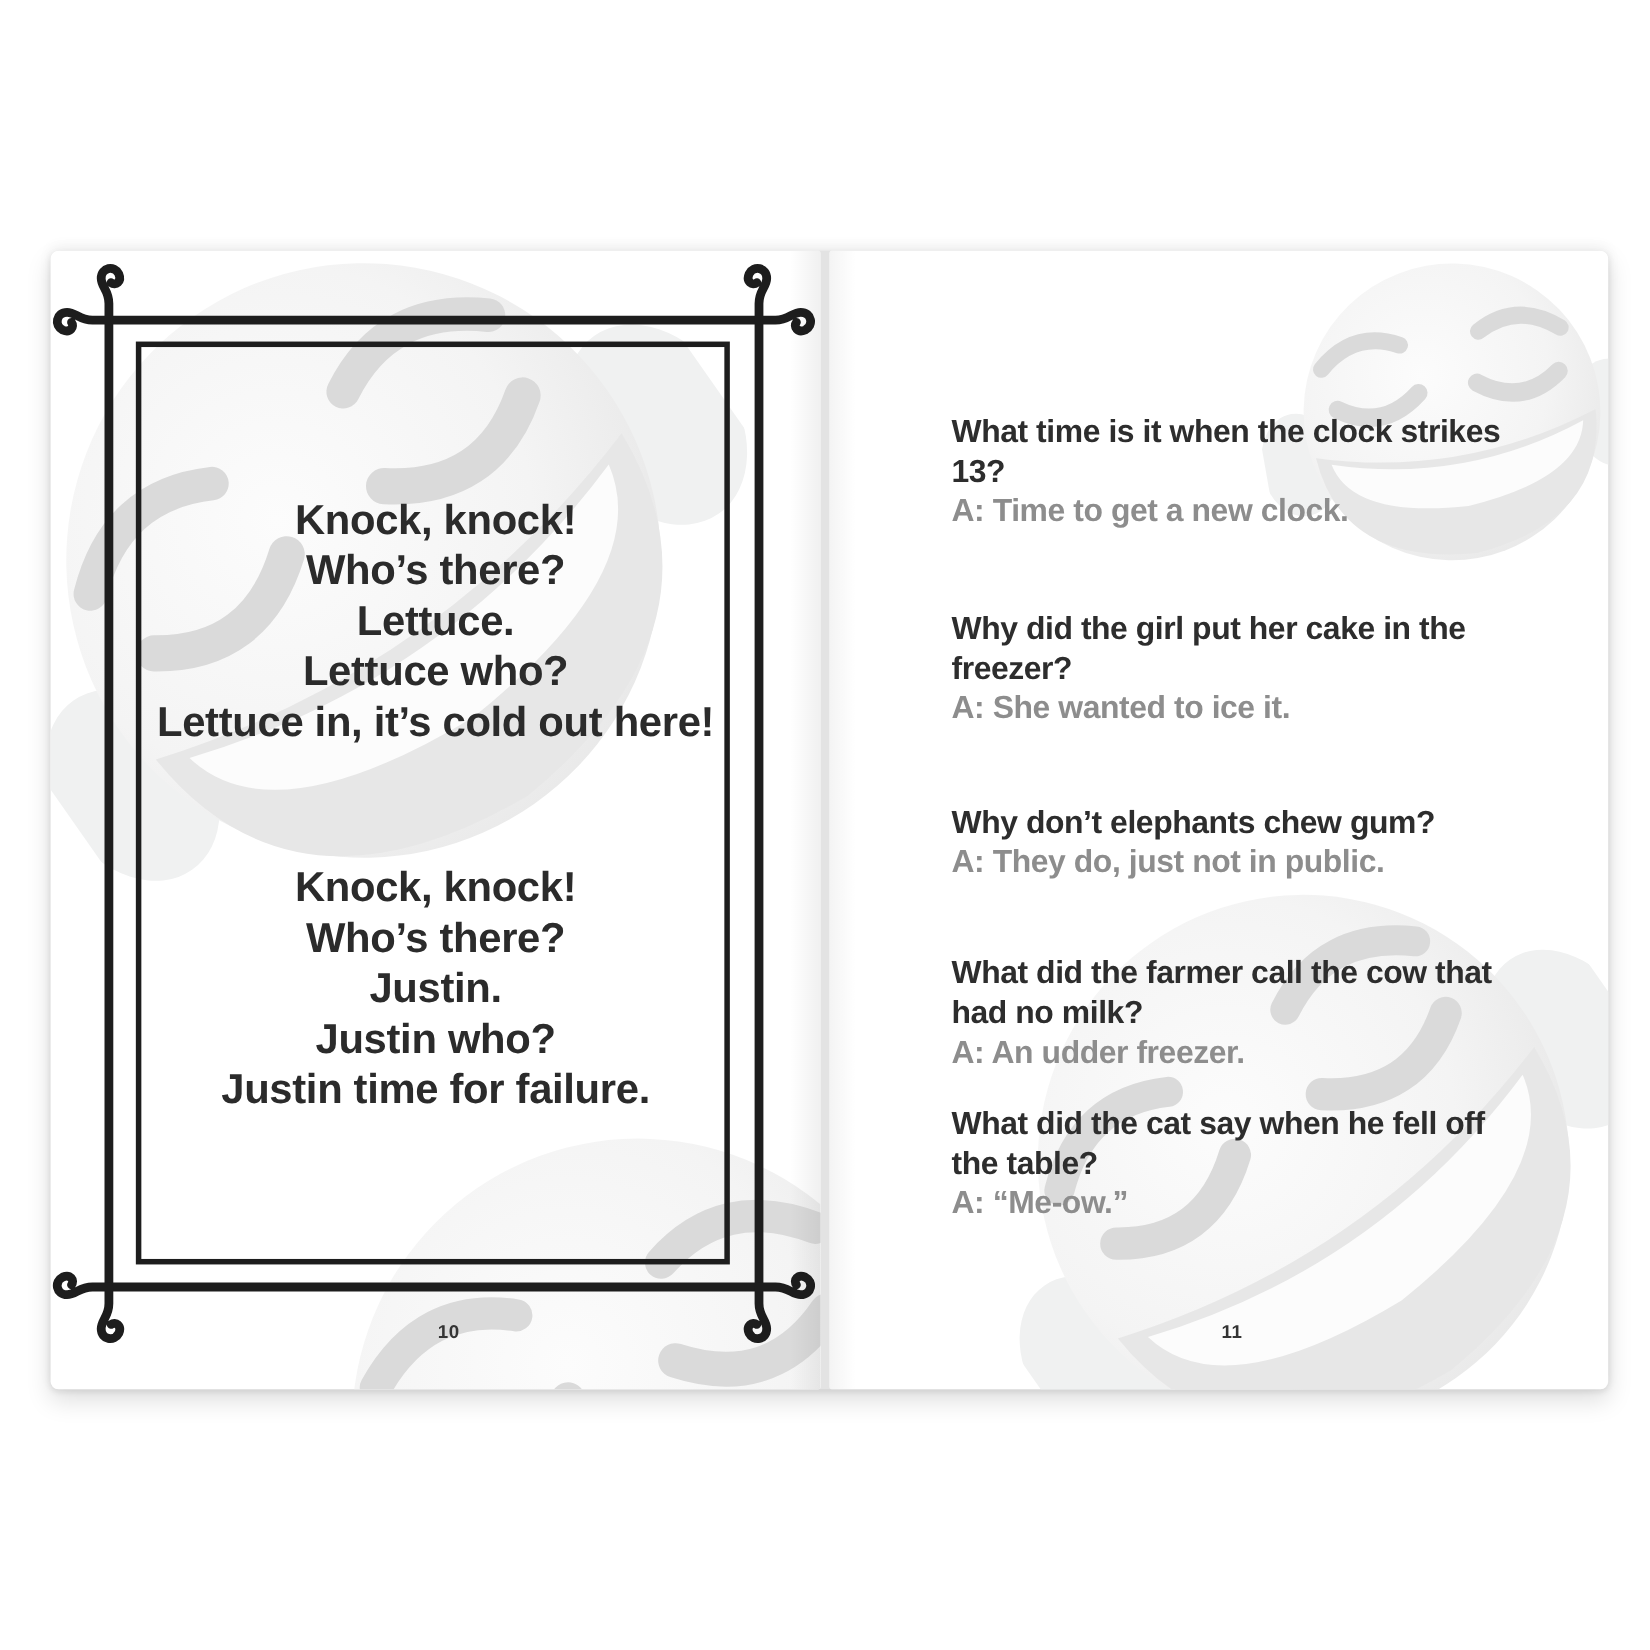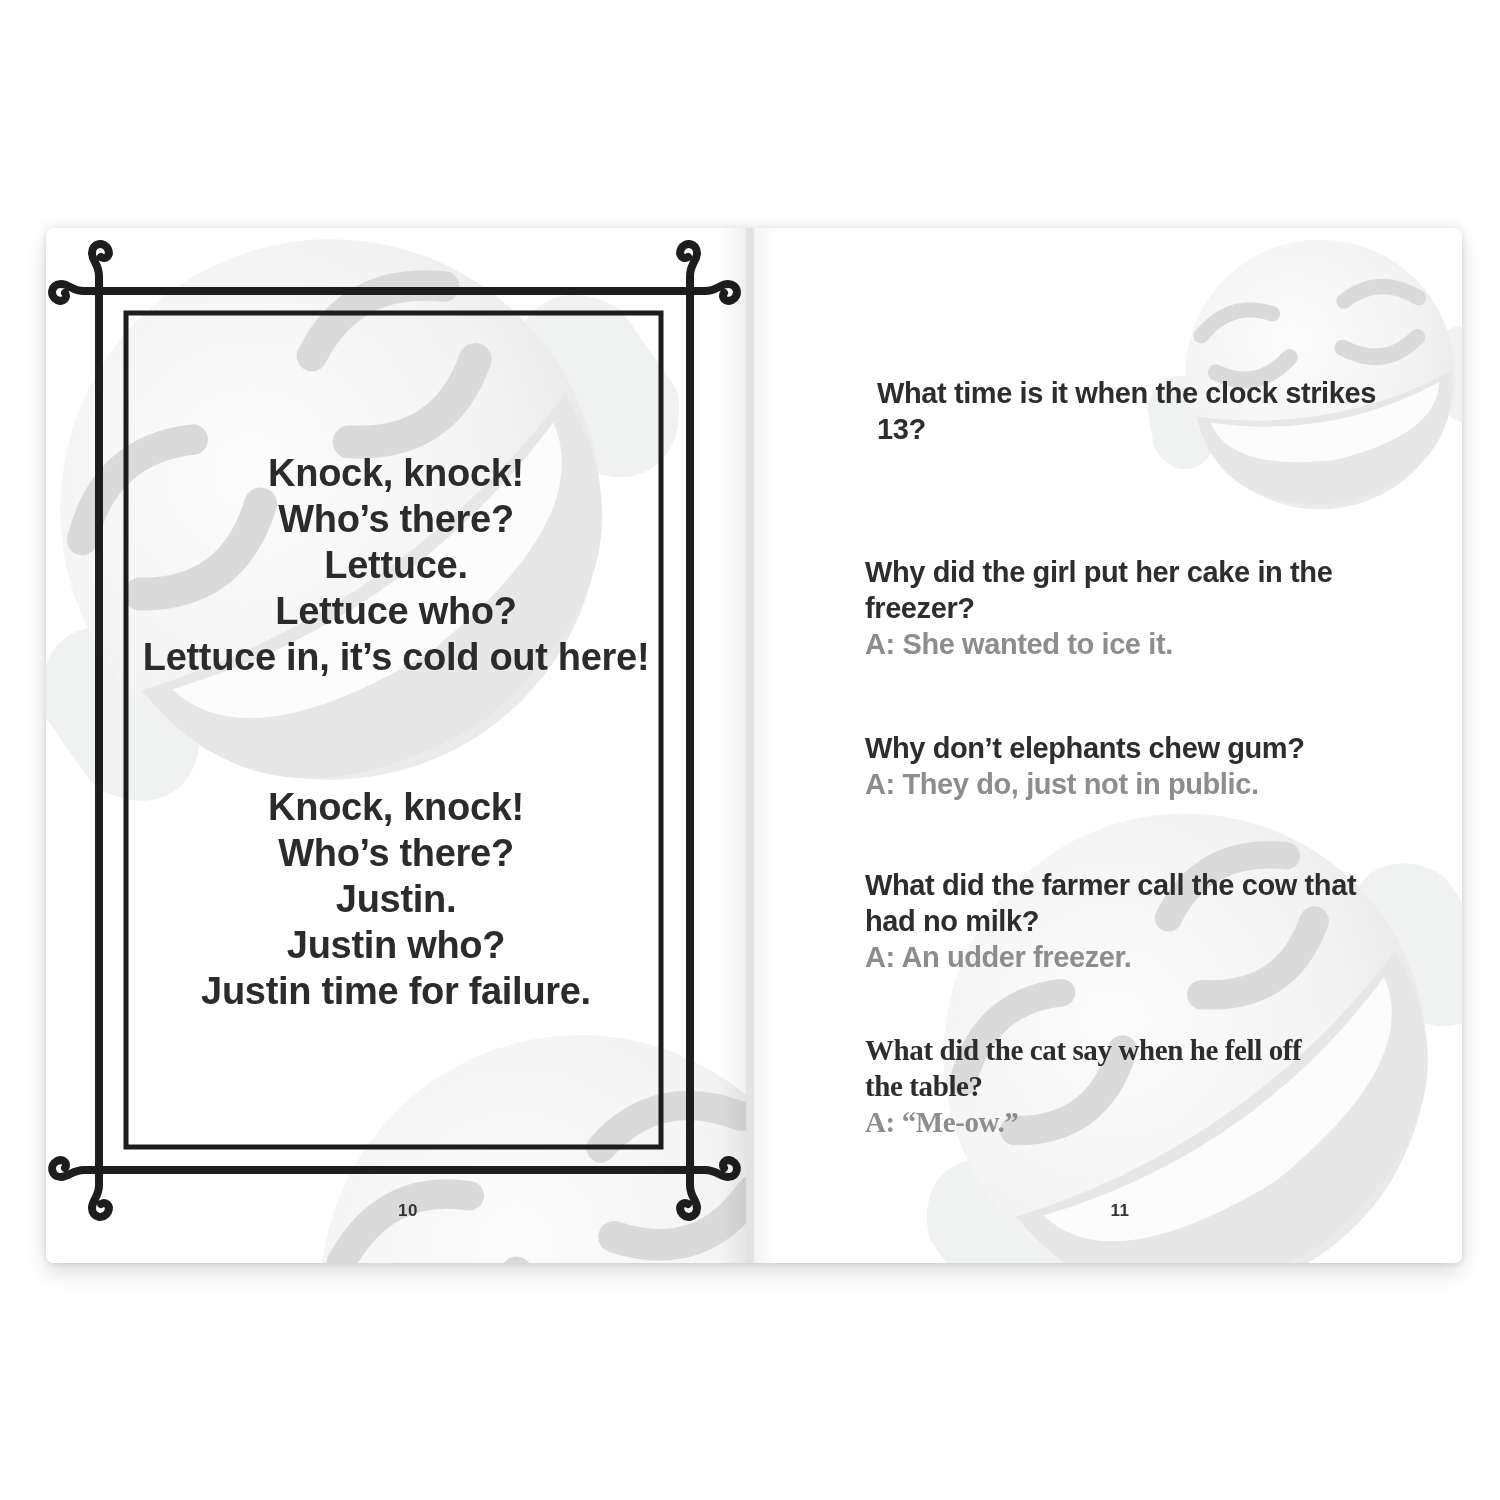--- a/index.html
+++ b/index.html
@@ -120,39 +120,40 @@
 
   <div class="page page-right">
     <svg class="wm" style="left:390px;top:-6px;width:352px;height:305px;transform:rotate(-10deg)" viewBox="0 0 300 260">
         <use href="#rofl"></use>
       </svg>
     <svg class="wm" style="left:116px;top:554px;width:630px;height:546px;transform:rotate(-35deg)" viewBox="0 0 300 260">
         <use href="#rofl"></use>
       </svg>
 
     <div id="right-jokes">
-        <div class="qa-group" style="top: 147px; margin-left: 12px;">
+        <div class="qa-group" style="top: 147px;">
           <div class="q-line">What time is it when the clock strikes</div>
           <div class="q-line">13?</div>
+          <div class="a-line">A: Time to get a new clock.</div>
         </div>
         <div class="qa-group" style="top: 326px;">
           <div class="q-line">Why did the girl put her cake in the</div>
           <div class="q-line">freezer?</div>
           <div class="a-line">A: She wanted to ice it.</div>
         </div>
         <div class="qa-group" style="top: 502px;">
           <div class="q-line">Why don’t elephants chew gum?</div>
           <div class="a-line">A: They do, just not in public.</div>
         </div>
         <div class="qa-group" style="top: 639px;">
           <div class="q-line">What did the farmer call the cow that</div>
           <div class="q-line">had no milk?</div>
           <div class="a-line">A: An udder freezer.</div>
         </div>
-        <div class="qa-group" style="top: 804px; font-family: Liberation Serif, serif;">
+        <div class="qa-group" style="top: 776px;">
           <div class="q-line">What did the cat say when he fell off</div>
           <div class="q-line">the table?</div>
           <div class="a-line">A: “Me-ow.”</div>
         </div>
       </div>
 
     <div class="page-num">11</div>
   </div>
 
 </div>

